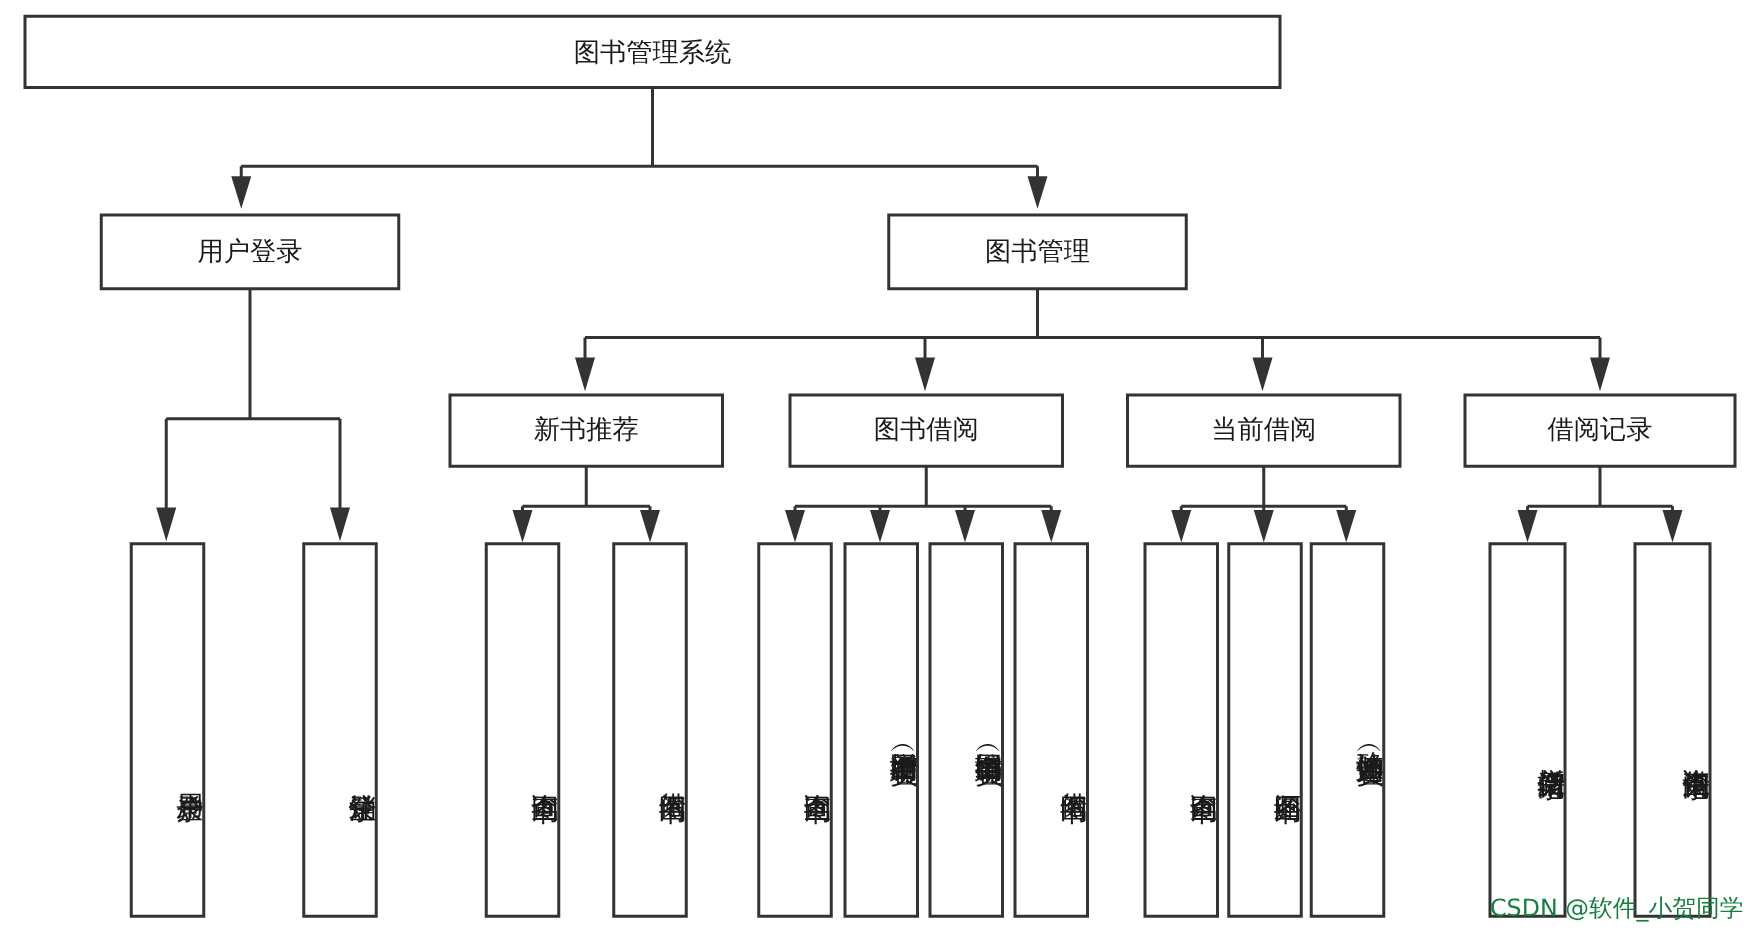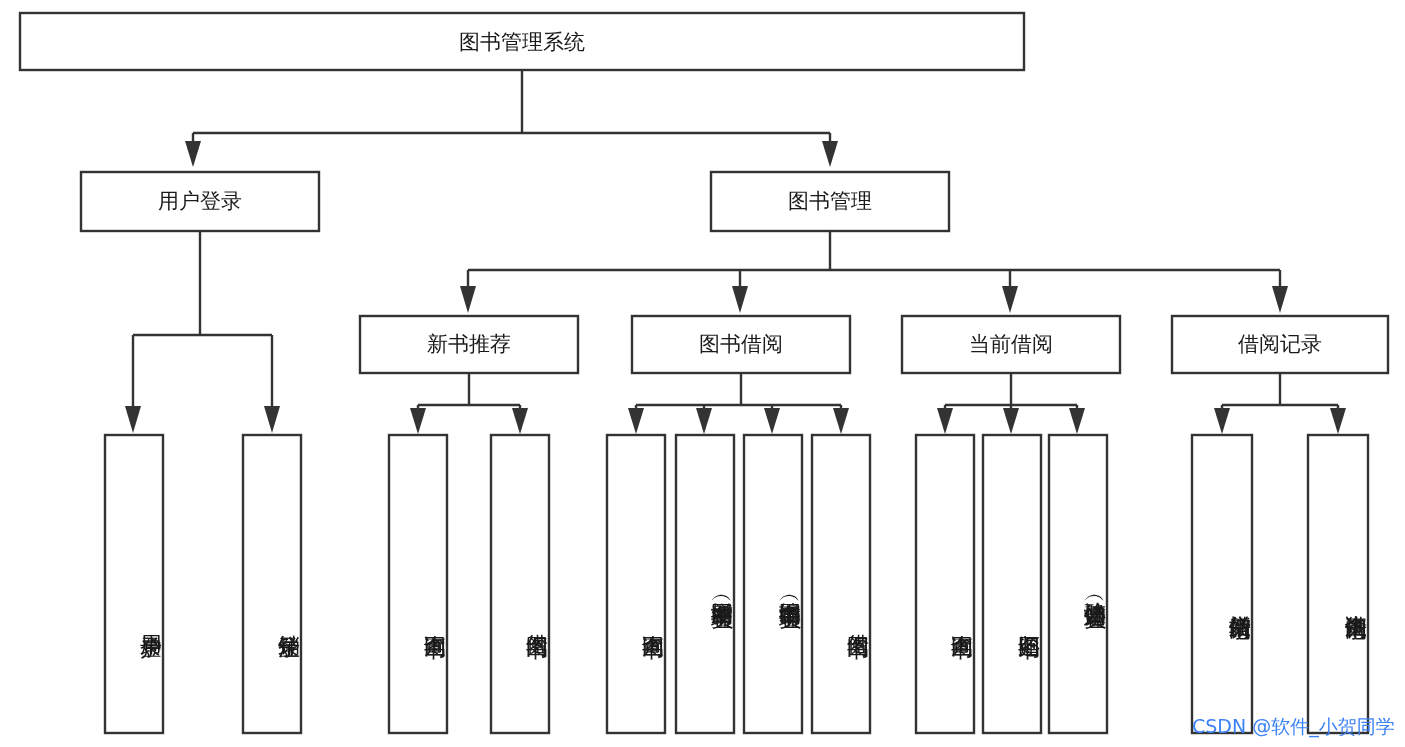--- a/index.html
+++ b/index.html
@@ -61,21 +61,21 @@
     display: flex;
     align-items: flex-start;
     justify-content: center;
     white-space: pre;
     user-select: none;
   }
   .watermark {
     position: absolute;
     font-family: "DejaVu Sans", "Liberation Sans", sans-serif;
     font-size: 19px;
-    color: #3b82f6;
+    color: #15803d;
     white-space: nowrap;
     user-select: none;
   }
 </style>
 </head>
 <body>
 
 <div id="diagram-root">
 
   <svg class="diagram-canvas" viewBox="0 0 1405 747" xmlns="http://www.w3.org/2000/svg">

